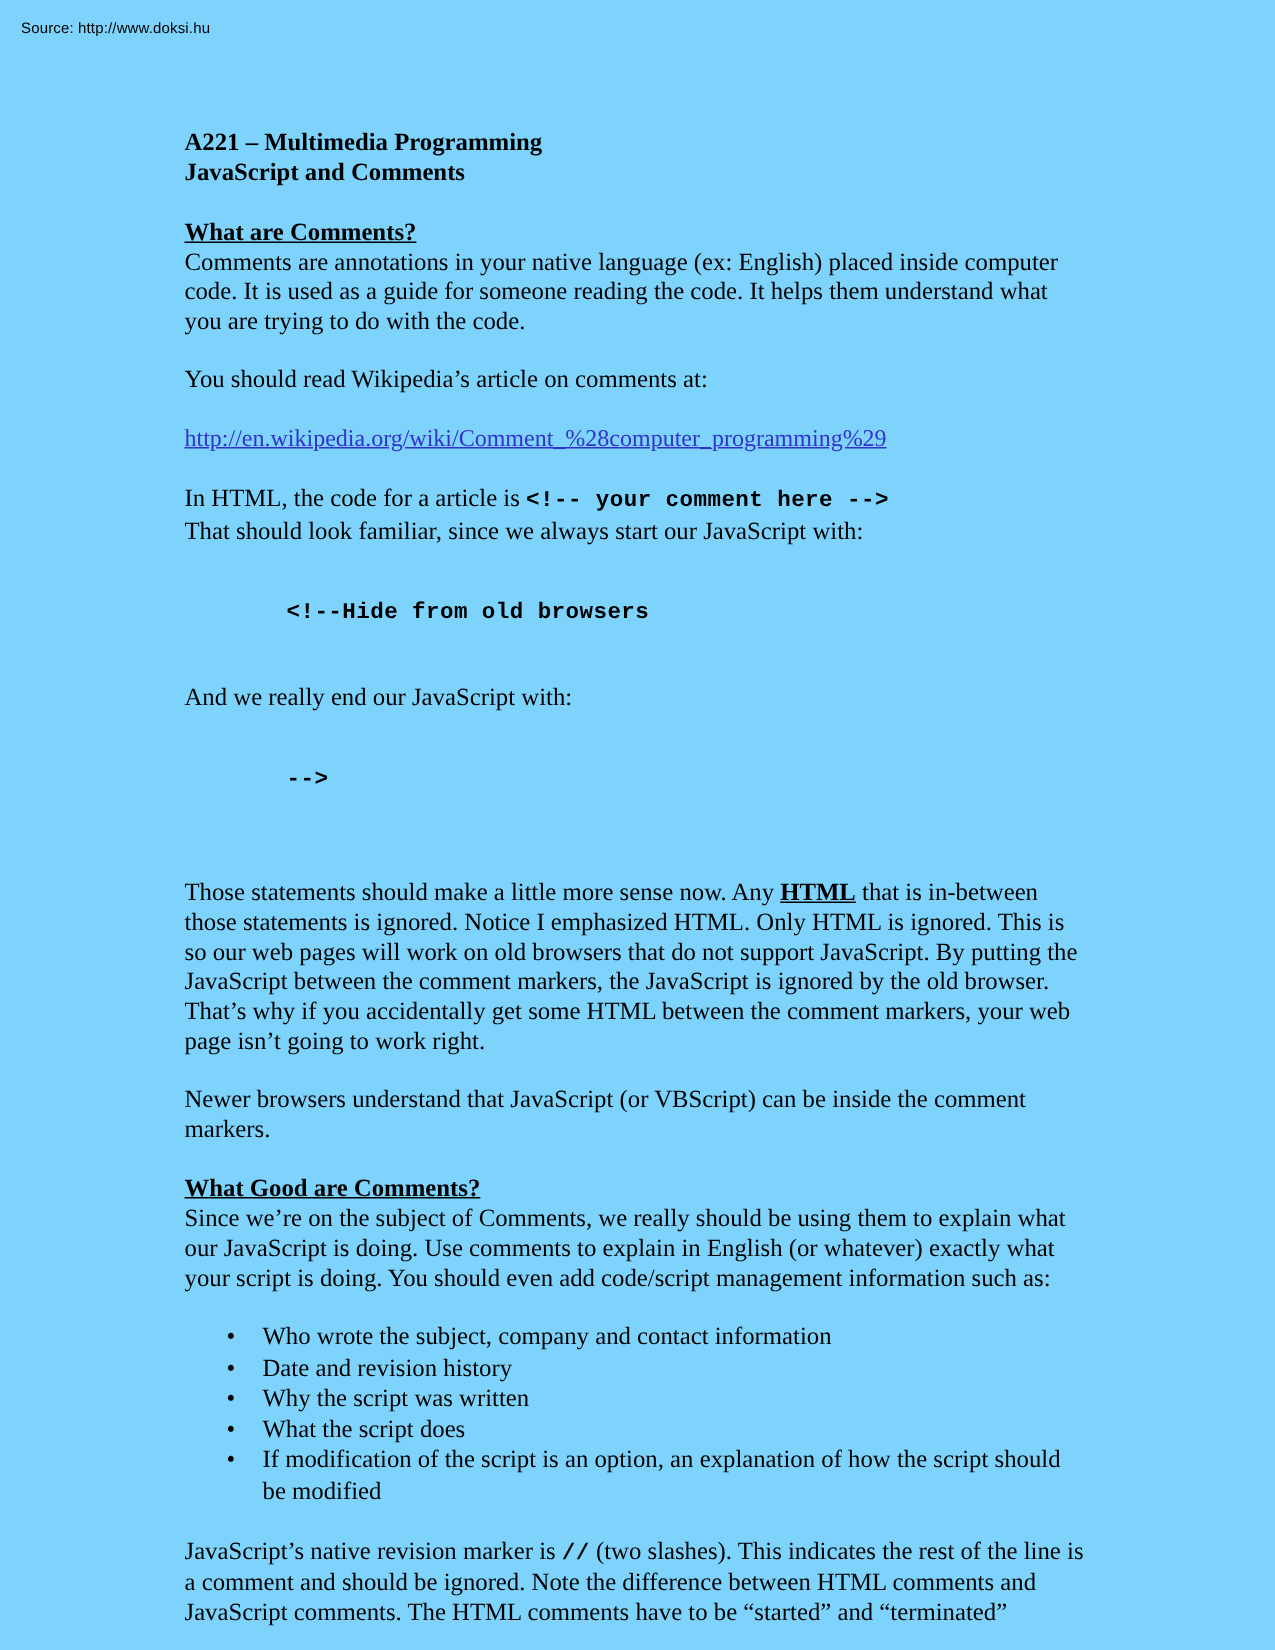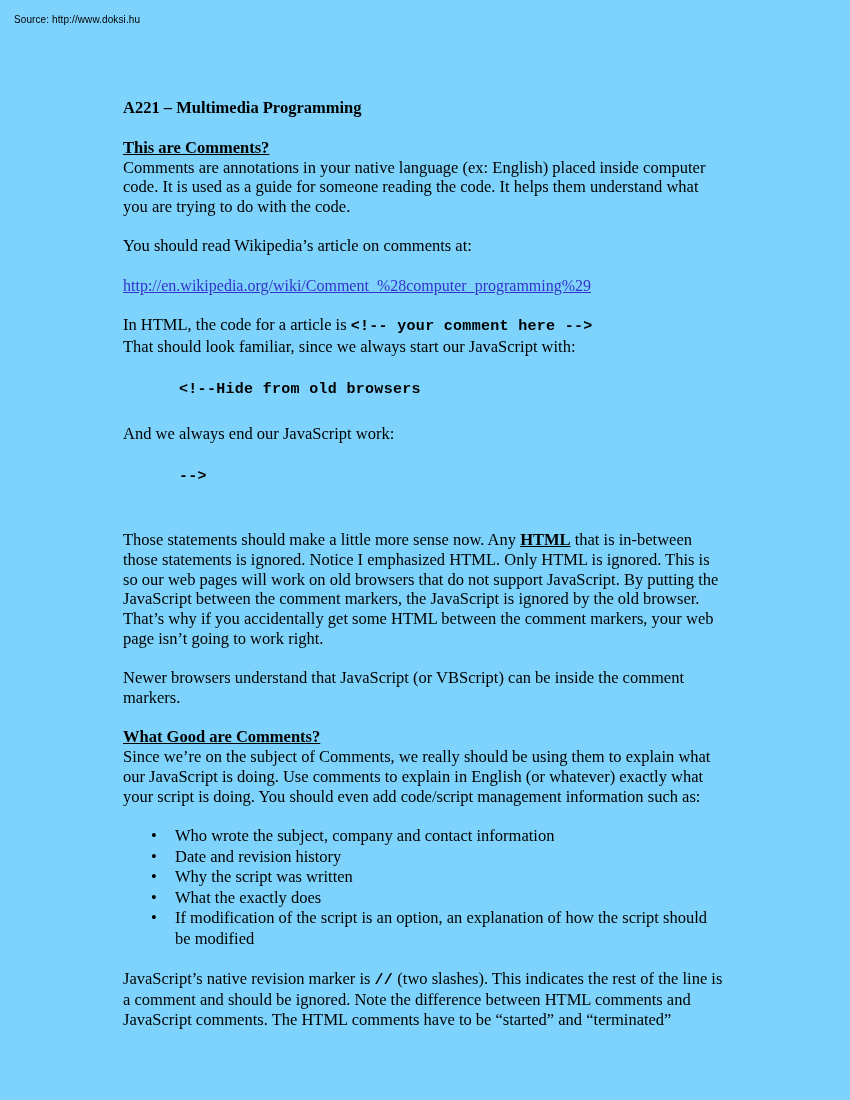--- a/index.html
+++ b/index.html
@@ -21,21 +21,21 @@
     left: 14px;
     top: 14px;
     font-family: "Liberation Sans", "DejaVu Sans", sans-serif;
     font-size: 10px;
     color: #000000;
     letter-spacing: 0.1px;
   }
   .doc-body {
     position: absolute;
     left: 123px;
-    top: 98px;
+    top: 85px;
     width: 601px;
   }
   .doc-title {
     font-weight: bold;
     font-size: 16.5px;
     line-height: 20px;
     margin: 0;
   }
   .heading {
     font-weight: bold;
@@ -65,21 +65,21 @@
     font-weight: bold;
     font-size: 15px;
     letter-spacing: 0.3px;
   }
   .code-block {
     font-family: "Liberation Mono", "DejaVu Sans Mono", monospace;
     font-weight: bold;
     font-size: 15px;
     letter-spacing: 0.3px;
     line-height: 19.7px;
-    margin: 4px;
+    margin: 16px;
     padding-left: 52px;
   }
   .bold-underline {
     font-weight: bold;
     text-decoration: underline;
     text-align: right;
   }
   ul.bullets {
     margin: 0;
     padding: 0;
@@ -103,25 +103,26 @@
 </head>
 <body>
 
 <div class="page">
 
   <div class="source-header">Source: http://www.doksi.hu</div>
 
   <div class="doc-body">
 
     <div class="doc-title">A221 – Multimedia Programming</div>
+    <div class="doc-title">JavaScript and Comments</div>
 
     <div class="spacer"></div>
 
     <div>
-      <span class="heading">This are Comments?</span>
+      <span class="heading">What are Comments?</span>
     </div>
 
     <p class="para">Comments are annotations in your native language (ex: English) placed inside computer code.  It is used as a guide for someone reading the code.  It helps them understand what you are trying to do with the code.</p>
 
     <div class="spacer"></div>
 
     <p class="para">You should read Wikipedia’s article on comments at:</p>
 
     <div class="spacer"></div>
 
@@ -134,21 +135,21 @@
     <p class="para"><span>In HTML, the code for a article is </span><span class="code-inline">&lt;!-- your comment here --&gt;</span></p>
 
     <p class="para">That should look familiar, since we always start our JavaScript with:</p>
 
     <div class="spacer"></div>
 
     <p class="code-block">&lt;!--Hide from old browsers</p>
 
     <div class="spacer"></div>
 
-    <p class="para">And we always end our JavaScript work:</p>
+    <p class="para">And we really end our JavaScript with:</p>
 
     <div class="spacer"></div>
 
     <p class="code-block">--&gt;</p>
 
     <div class="spacer"></div>
     <div class="spacer"></div>
 
     <p class="para"><span>Those statements should make a little more sense now.  Any </span><span class="bold-underline">HTML</span><span> that is in-between those statements is ignored.  Notice I emphasized HTML.  Only HTML is ignored.  This is so our web pages will work on old browsers that do not support JavaScript.  By putting the JavaScript between the comment markers, the JavaScript is ignored by the old browser.  That’s why if you accidentally get some HTML between the comment markers, your web page isn’t going to work right.</span></p>
 
@@ -163,21 +164,21 @@
     </div>
 
     <p class="para">Since we’re on the subject of Comments, we really should be using them to explain what our JavaScript is doing.  Use comments to explain in English (or whatever) exactly what your script is doing.  You should even add code/script management information such as:</p>
 
     <div class="spacer"></div>
 
     <ul class="bullets">
       <li><span class="bullet-dot">•</span><span>Who wrote the subject, company and contact information</span></li>
       <li><span class="bullet-dot">•</span><span>Date and revision history</span></li>
       <li><span class="bullet-dot">•</span><span>Why the script was written</span></li>
-      <li><span class="bullet-dot">•</span><span>What the exactly does</span></li>
+      <li><span class="bullet-dot">•</span><span>What the script does</span></li>
       <li><span class="bullet-dot">•</span><span>If modification of the script is an option, an explanation of how the script should be modified</span></li>
     </ul>
 
     <div class="spacer"></div>
 
     <p class="para"><span>JavaScript’s native revision marker is </span><span class="code-inline">//</span><span> (two slashes).  This indicates the rest of the line is a comment and should be ignored.  Note the difference between HTML comments and JavaScript comments.  The HTML comments have to be “started” and “terminated”</span></p>
 
   </div>
 </div>
 

